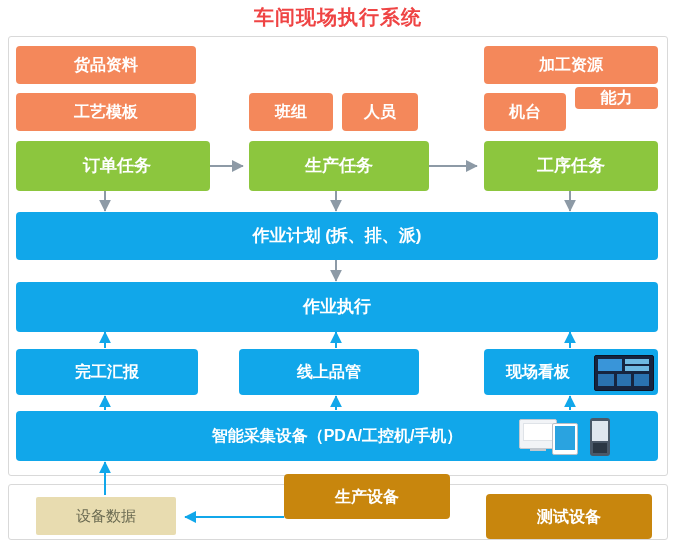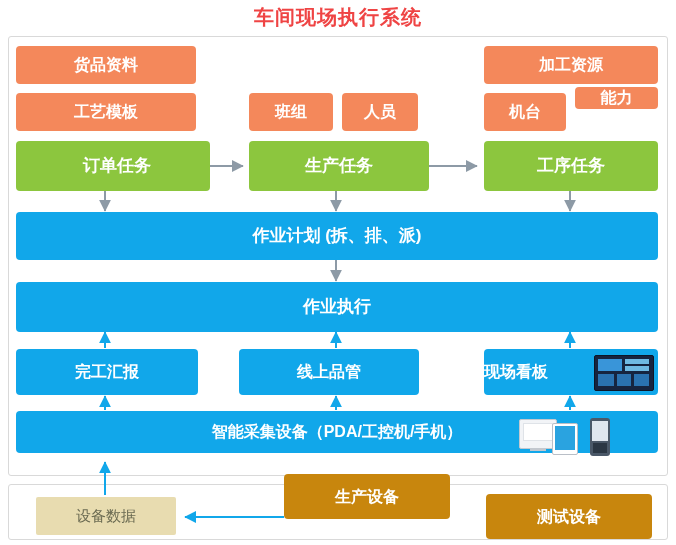--- a/index.html
+++ b/index.html
@@ -227,33 +227,33 @@
   <div class="box blue fs17" style="left:16px; top:282px; width:642px; height:50px;">
     <span>作业执行</span>
   </div>
 
   <div class="box blue fs16" style="left:16px; top:349px; width:182px; height:46px;">
     <span>完工汇报</span>
   </div>
   <div class="box blue fs16" style="left:239px; top:349px; width:180px; height:46px;">
     <span>线上品管</span>
   </div>
-  <div class="box blue fs16" style="left:484px; top:349px; width:174px; height:46px; justify-content:flex-start; ">
+  <div class="box blue fs16" style="left:484px; top:349px; width:174px; height:46px; justify-content:flex-start; padding-left:22px;">
     <span>现场看板</span>
   </div>
   <div class="kanban" style="left:594px; top:355px;">
     <i style="left:3px; top:3px; width:24px; height:12px;"></i>
     <i style="left:30px; top:3px; width:24px; height:5px; background:#7fd4ff;"></i>
     <i style="left:30px; top:10px; width:24px; height:5px; background:#7fd4ff;"></i>
     <i style="left:3px; top:18px; width:16px; height:12px; background:#2e80c4;"></i>
     <i style="left:22px; top:18px; width:14px; height:12px; background:#2e80c4;"></i>
     <i style="left:39px; top:18px; width:15px; height:12px; background:#2e80c4;"></i>
   </div>
 
-  <div class="box blue fs16" style="left:16px; top:411px; width:642px; height:42px;">
+  <div class="box blue fs16" style="left:16px; top:411px; width:642px; height:50px;">
     <span>智能采集设备（PDA/工控机/手机）</span>
   </div>
   <div class="monitor" style="left:519px; top:419px;">
     <div class="scr"></div>
     <div class="base"></div>
   </div>
   <div class="tablet" style="left:552px; top:423px;">
     <div class="scr"></div>
   </div>
   <div class="pda" style="left:590px; top:418px;">

